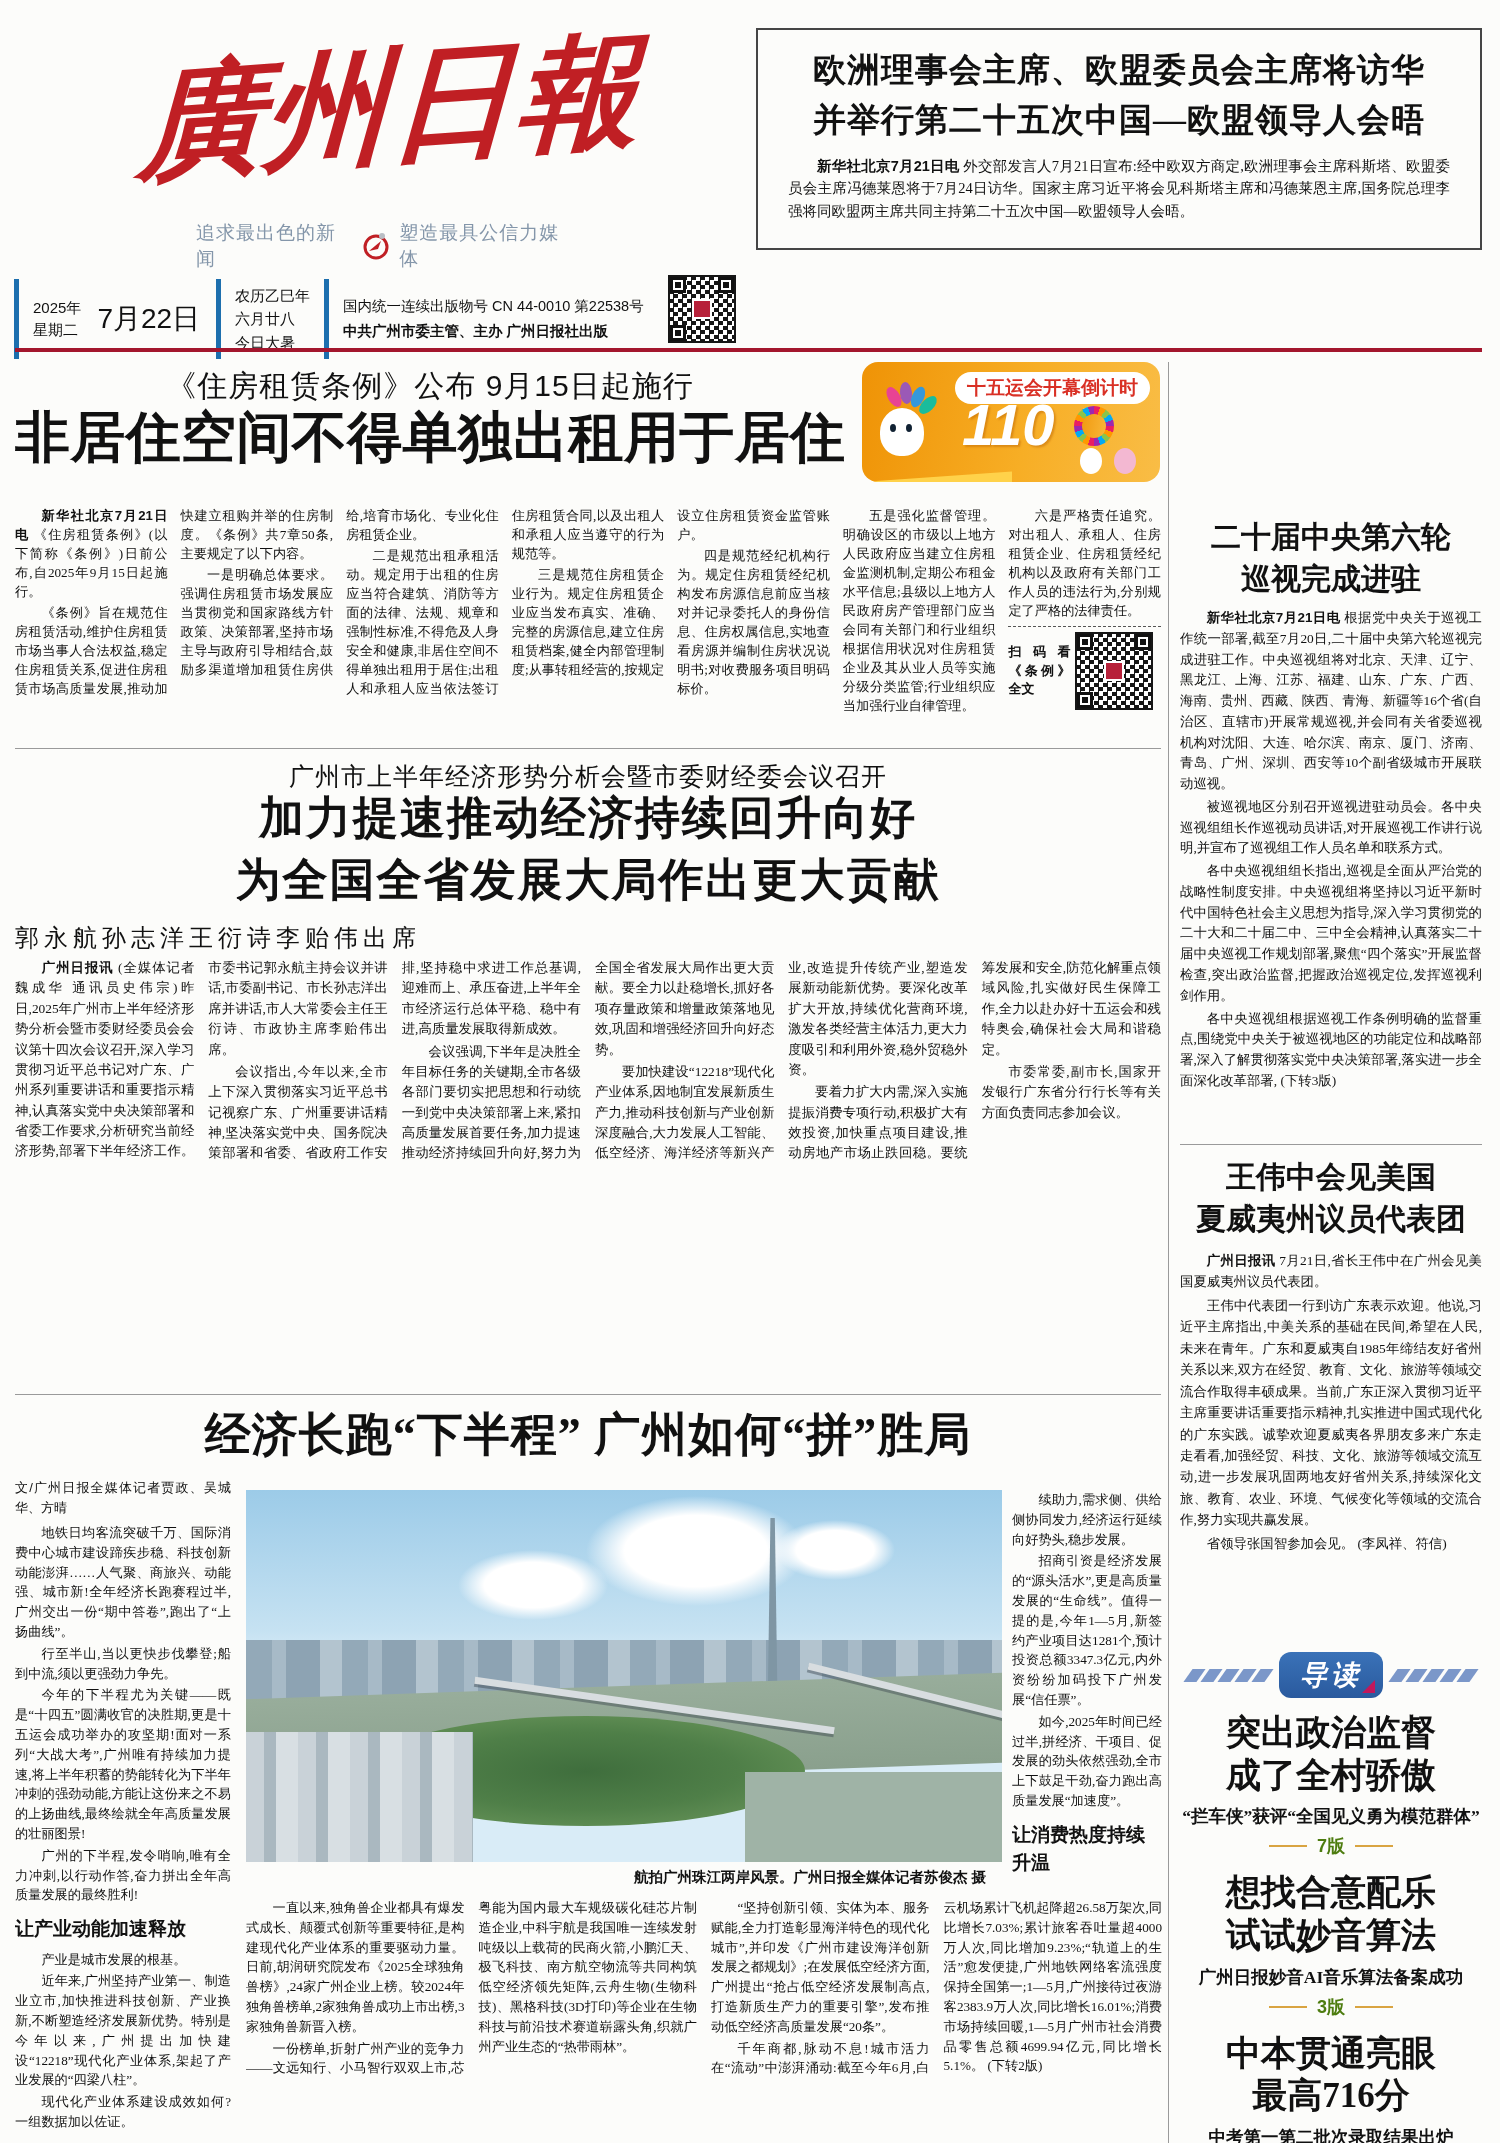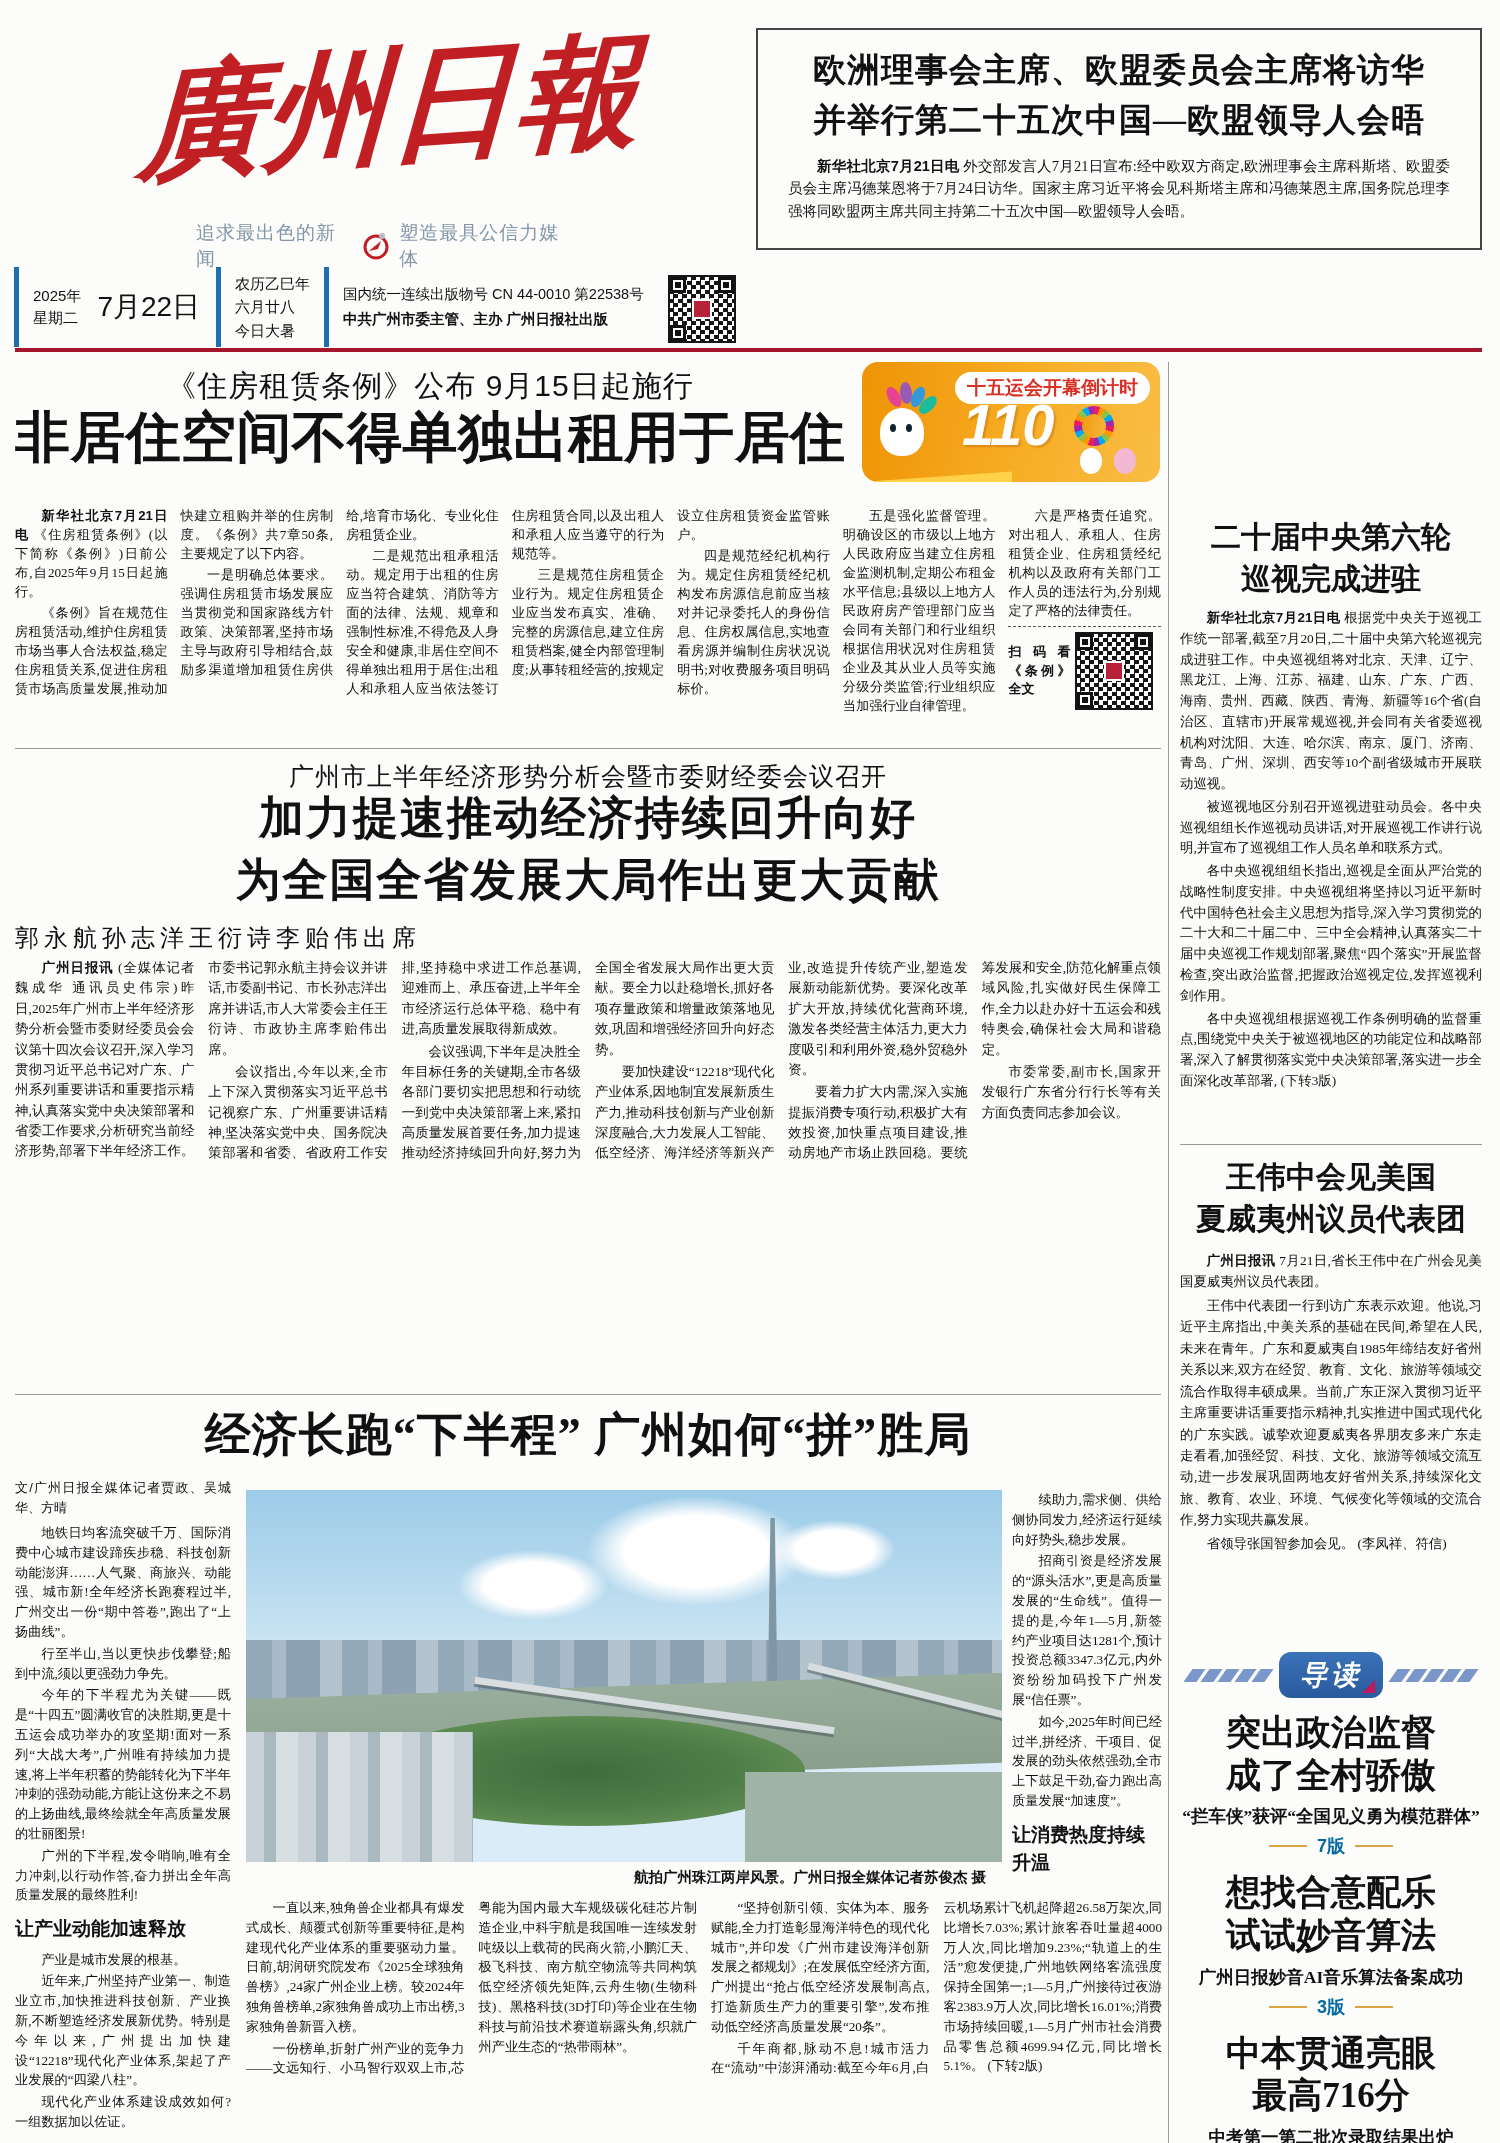--- a/index.html
+++ b/index.html
@@ -14,21 +14,21 @@
     letter-spacing:2px;transform:rotate(-4deg) skewX(-6deg);white-space:nowrap;line-height:1;}
   .tagline{left:196px;top:220px;width:380px;display:flex;align-items:center;justify-content:center;gap:8px;
     color:#8496aa;font-size:19px;font-family:"Liberation Sans",sans-serif;letter-spacing:1px;}
   .logo-swirl{width:30px;height:30px;flex:0 0 auto;}
   
   .eu-box{left:756px;top:28px;width:726px;height:222px;border:2px solid #454545;box-sizing:border-box;
     padding:16px 30px 10px 30px;}
   .eu-h{font-size:33px;font-weight:900;text-align:center;line-height:1.5;letter-spacing:1px;}
   .eu-body{margin-top:10px;font-size:14.5px;line-height:1.55;}
   
-  .date-row{left:14px;top:264px;width:740px;height:86px;display:flex;align-items:center;
+  .date-row{left:14px;top:276px;width:740px;height:86px;display:flex;align-items:center;
     font-family:"Liberation Sans",sans-serif;}
   .vbar{width:5px;height:80px;background:#1d6fae;flex:0 0 auto;}
   .dr-block{padding:0 14px;}
   .dr-year{font-size:15px;line-height:1.5;}
   .dr-date{font-size:28px;font-weight:400;white-space:nowrap;padding:0 16px 0 2px;}
   .dr-lunar{font-size:15px;line-height:1.55;}
   .dr-issue{font-size:14.5px;line-height:1.7;}
   .dr-issue .b2{font-weight:700;}
   
   .qr{position:relative;background:
@@ -125,21 +125,21 @@
   .daodu-label{position:relative;width:104px;height:46px;background:linear-gradient(#3a72b8,#2a5a9e);
     border-radius:12px;display:flex;align-items:center;justify-content:center;
     color:#fff;font-size:27px;font-weight:700;font-style:italic;letter-spacing:4px;}
   .daodu-label::after{content:"";position:absolute;right:8px;bottom:5px;width:0;height:0;
     border-left:13px solid transparent;border-bottom:13px solid #c2185b;}
   .teaser{margin-top:14px;text-align:center;}
   .teaser-title{font-size:35px;font-weight:900;line-height:1.22;}
   .teaser-sub{font-size:17.5px;margin-top:7px;font-weight:600;}
   .pageref{display:flex;align-items:center;justify-content:center;gap:10px;margin-top:6px;}
   .pageref .dash{width:38px;height:2px;background:#d9a441;}
-  .pageref .pg{color:#0369a1;font-weight:900;font-size:18px;font-family:"Liberation Sans",sans-serif;}
+  .pageref .pg{color:#4d7c0f;font-weight:900;font-size:18px;font-family:"Liberation Sans",sans-serif;}
 </style>
 </head>
 <body>
 
 <div class="page">
 
   <div class="abs masthead">
     <div class="masthead-title">廣州日報</div>
   </div>
   <div class="abs tagline">

